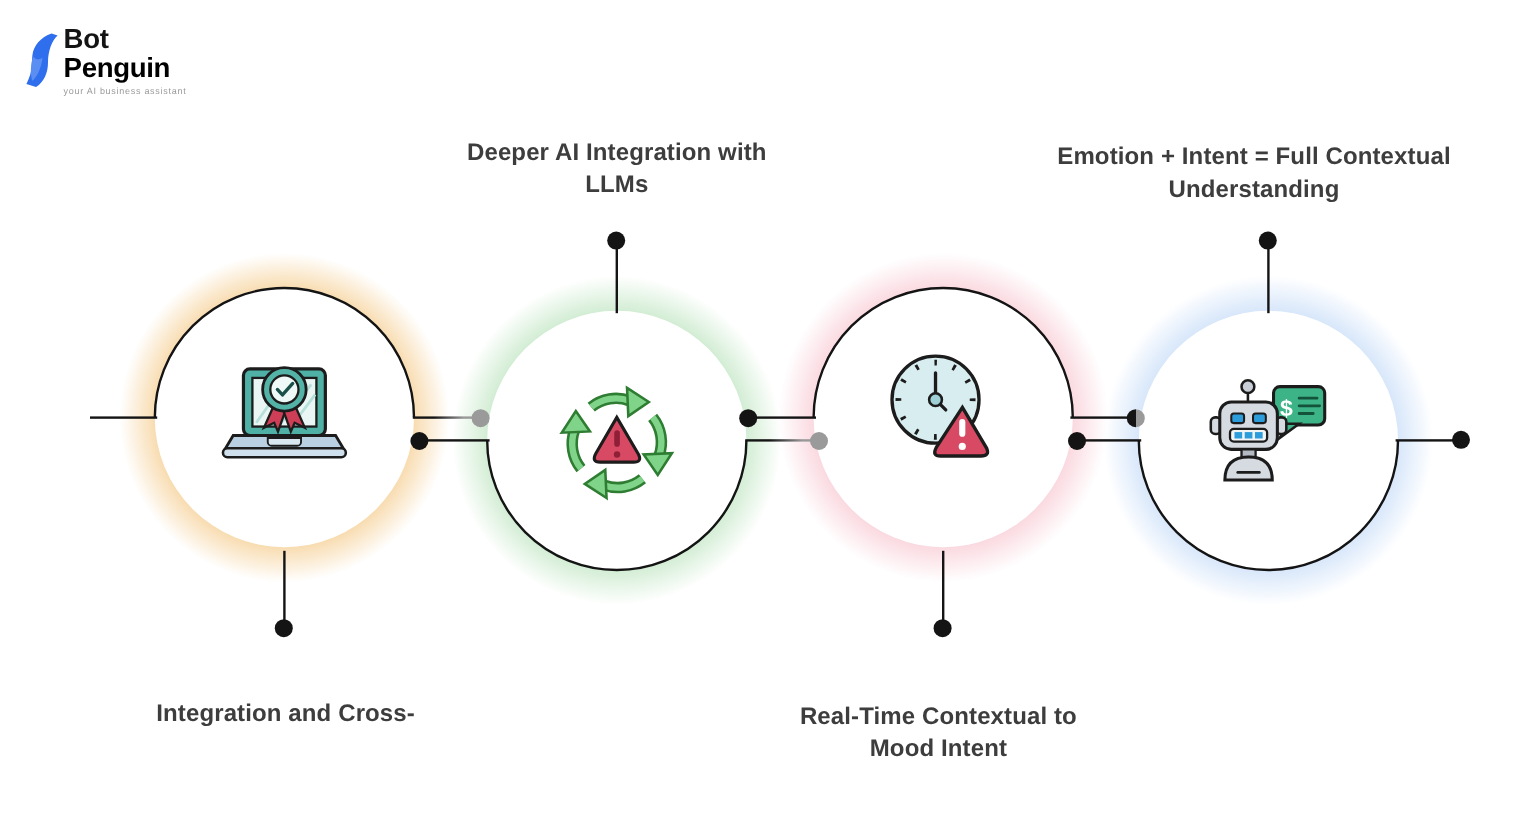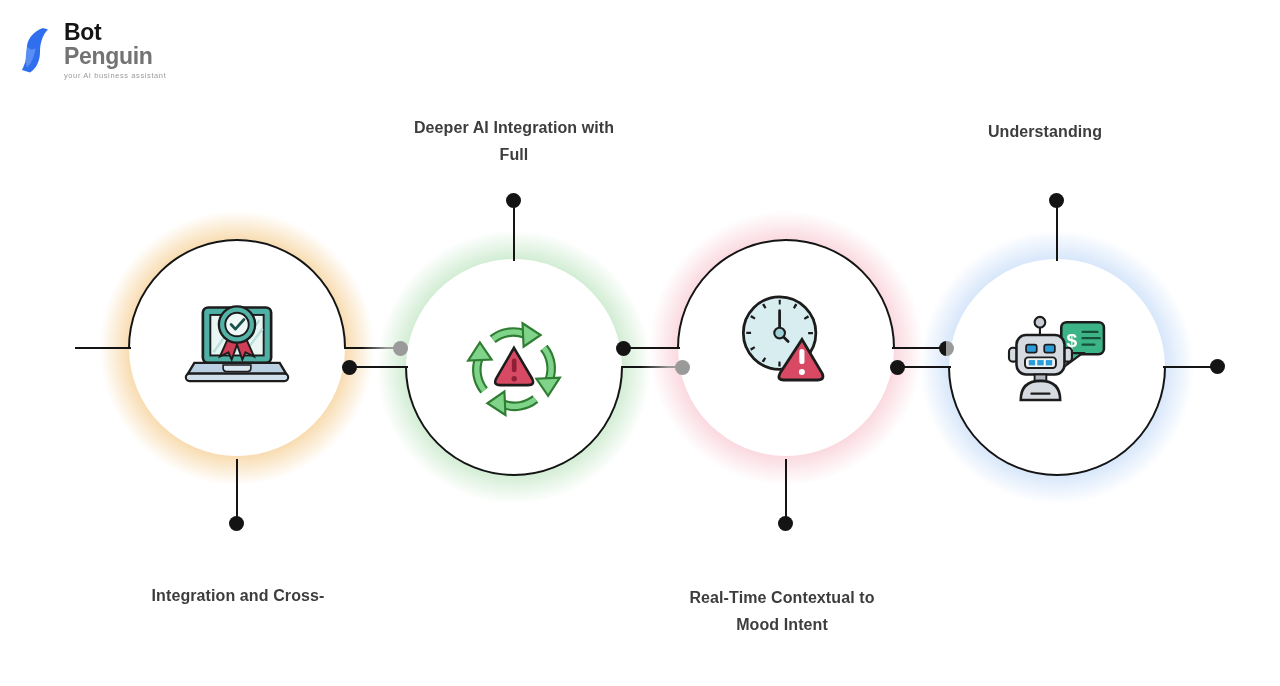--- a/index.html
+++ b/index.html
@@ -4,44 +4,44 @@
 <style>
   * { margin:0; padding:0; box-sizing:border-box; }
   body { background:#ffffff; }
   .canvas {
     position:relative; width:1280px; height:686px; background:#ffffff;
     font-family:"Liberation Sans", sans-serif; overflow:hidden;
   }
   
   .logo { position:absolute; left:18px; top:20px; display:flex; }
   .logo-icon { width:32px; height:48px; margin-top:6px; }
-  .logo-textblock { margin-left:14px; }
+  .logo-textblock { margin-left:3px; }
   .logo-bot { font-size:23px; font-weight:800; color:#141414; line-height:24px; letter-spacing:-0.3px; }
-  .logo-penguin { font-size:23px; font-weight:800; color:#737373; line-height:24px; letter-spacing:-0.3px; }
+  .logo-penguin { font-size:23px; font-weight:800; color:#000000; line-height:24px; letter-spacing:-0.3px; }
   .logo-tagline { font-size:7.5px; color:#9a9a9a; letter-spacing:0.6px; margin-top:3px; }
   
   .glow { position:absolute; width:280px; height:280px; border-radius:50%; }
   .glow-1 { background:radial-gradient(circle closest-side, #f5cd8f 0%, #f5cd8f 68%, rgba(245,205,143,0) 98%); }
   .glow-2 { background:radial-gradient(circle closest-side, #bfe5c1 0%, #bfe5c1 68%, rgba(191,229,193,0) 98%); }
   .glow-3 { background:radial-gradient(circle closest-side, #f8c9d3 0%, #f8c9d3 68%, rgba(248,201,211,0) 98%); }
   .glow-4 { background:radial-gradient(circle closest-side, #c6dcf8 0%, #c6dcf8 68%, rgba(198,220,248,0) 98%); }
   .circle { position:absolute; width:216px; height:216px; border-radius:50%; background:#ffffff;
             display:flex; align-items:center; justify-content:center; }
   .arc { position:absolute; width:224px; height:224px; pointer-events:none; }
   .node-icon { width:128px; height:128px; }
   
   .hline { position:absolute; height:2px; background:#141414; }
   .hline.fade { background:linear-gradient(90deg, #141414 35%, #9a9a9a 85%); }
   .vline { position:absolute; width:2px; background:#141414; }
   .dot { position:absolute; width:15px; height:15px; border-radius:50%; }
   .dot-black { background:#141414; }
   .dot-gray { background:#9a9a9a; }
   .dot-split { background:linear-gradient(90deg, #141414 50%, #9a9a9a 50%); }
   
-  .label { position:absolute; text-align:center; font-size:16px; font-weight:700;
+  .label { position:absolute; text-align:center; font-size:20px; font-weight:700;
            color:#3d3d3d; line-height:27px; letter-spacing:0.1px; }
 </style>
 </head>
 <body>
 
 <div class="canvas">
 
   <div class="logo">
     <svg class="logo-icon" viewBox="0 0 32 46">
       <path d="M25,1 C16,4 10,11 9,19 C8,26 10,31 4,43 L12,45.5 C19,41 22,33 22,25 C22,15 25.5,6.5 30,2.5 Z" fill="#2f6fed"></path>
@@ -52,27 +52,28 @@
       <div class="logo-penguin">Penguin</div>
       <div class="logo-tagline">your AI business assistant</div>
     </div>
   </div>
 
   <div class="label" style="left:48px; top:582px; width:380px;">
     <div>Integration and Cross-</div>
   </div>
   <div class="label" style="left:341px; top:114px; width:346px;">
     <div>Deeper AI Integration with</div>
-    <div>Full</div>
+    <div>LLMs</div>
   </div>
   <div class="label" style="left:600px; top:584px; width:364px;">
     <div>Real-Time Contextual to</div>
     <div>Mood Intent</div>
   </div>
   <div class="label" style="left:830px; top:118px; width:430px;">
+    <div>Emotion + Intent = Full Contextual</div>
     <div>Understanding</div>
   </div>
 
   <div class="glow glow-1" style="left:97px; top:208px;"></div>
   <div class="circle" style="left:129px; top:240px;">
     <svg class="node-icon" viewBox="0 0 120 120">
       <rect x="28" y="22" width="64" height="52" rx="5" fill="#4fb0a5" stroke="#1c1c1c" stroke-width="2.5"></rect>
       <rect x="35" y="29" width="50" height="38" fill="#e9f6f4" stroke="#1c1c1c" stroke-width="1.8"></rect>
       <path d="M38,64 L60,33 M46,66 L72,33 M56,66 L81,34 M66,66 L84,42" stroke="#b7e0da" stroke-width="2.2" fill="none"></path>
       <path d="M52,50 L44,68 L52,64 L55,71 L61,54 Z" fill="#cf3e57" stroke="#1c1c1c" stroke-width="1.8"></path>

